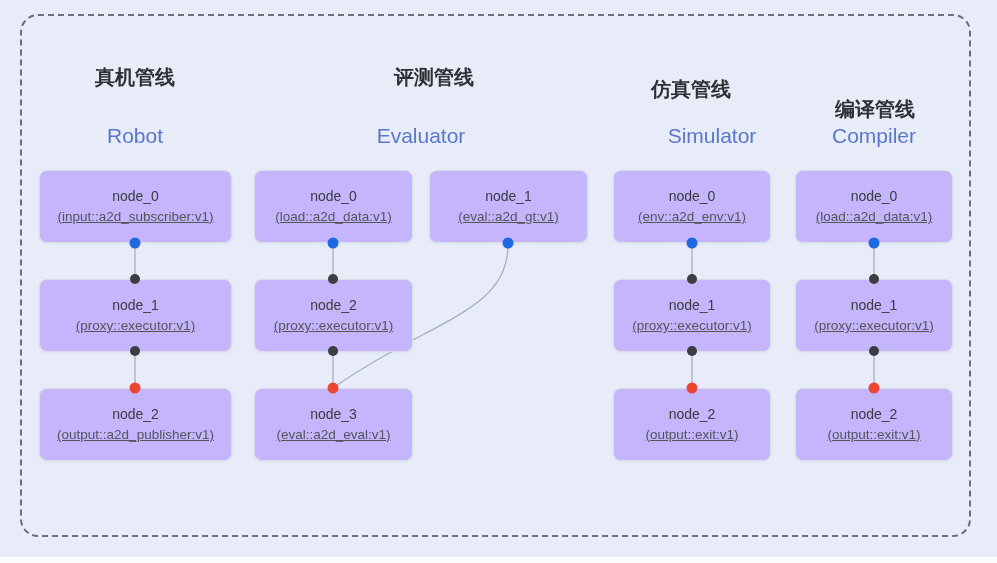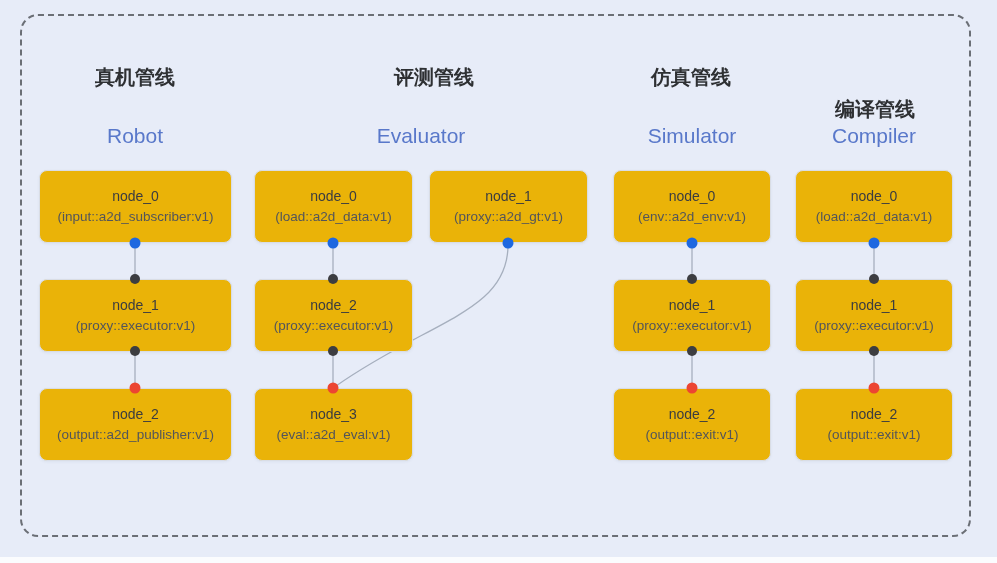--- a/index.html
+++ b/index.html
@@ -44,38 +44,39 @@
     position:absolute;left:0;top:0;z-index:1;
   }
   .edges path, .edges line{
     stroke:var(--edge,#a6afbe);
     stroke-width:1.3;
     fill:none;
   }
   .node{
     position:absolute;
     height:73px;
-    background:#eab308;
+    background:#c4b5fd;
     border:1px solid var(--box-border,#d9dde5);
     border-radius:8px;
     box-shadow:0 1px 3px rgba(40,60,110,0.06);
     display:flex;flex-direction:column;
     align-items:center;justify-content:center;
     gap:3px;
     z-index:2;
     box-sizing:border-box;
   }
   .node-title{
     font-size:14px;color:var(--node-title,#3b3c40);
     line-height:17px;
   }
   .node-sub{
     font-size:13.5px;color:var(--node-sub,#53555a);
     line-height:17px;
     white-space:nowrap;
+    text-decoration:underline;
   }
   .dot{
     position:absolute;
     width:10px;height:10px;border-radius:50%;
     transform:translate(-50%,-50%);
     z-index:3;
   }
   .dot.blue{background:var(--dot-blue,#1e68e0);width:11px;height:11px;}
   .dot.dark{background:var(--dot-dark,#3c3d41);}
   .dot.red{background:var(--dot-red,#ec4532);width:11px;height:11px;}
@@ -90,26 +91,26 @@
 </style>
 </head>
 <body>
 
 <div class="canvas">
 
   <div class="board"></div>
 
   <div class="cn-title" style="left:135px;font-family:Liberation Serif, serif;">真机管线</div>
   <div class="cn-title" style="left:434px;">评测管线</div>
-  <div class="cn-title" style="left:691px;">仿真管线</div>
+  <div class="cn-title" style="left:691px;margin-top:12px;">仿真管线</div>
   <div class="cn-title" style="left:875px;margin-top:32px;">编译管线</div>
 
   <div class="en-title" style="left:135px;">Robot</div>
   <div class="en-title" style="left:421px;">Evaluator</div>
-  <div class="en-title" style="left:692px;">Simulator</div>
+  <div class="en-title" style="left:712px;">Simulator</div>
   <div class="en-title" style="left:874px;">Compiler</div>
 
   <svg class="edges" width="997" height="563">
 
     <line x1="135" y1="243" x2="135" y2="280"></line>
     <line x1="135" y1="351" x2="135" y2="389"></line>
 
     <line x1="333" y1="243" x2="333" y2="280"></line>
     <line x1="333" y1="351" x2="333" y2="389"></line>
 
@@ -143,21 +144,21 @@
     <div class="node-title">node_2</div>
     <div class="node-sub">(proxy::executor:v1)</div>
   </div>
   <div class="node e0x row2">
     <div class="node-title">node_3</div>
     <div class="node-sub">(eval::a2d_eval:v1)</div>
   </div>
 
   <div class="node e1x row0">
     <div class="node-title">node_1</div>
-    <div class="node-sub">(proxy::a2d_gt:v1)</div>
+    <div class="node-sub">(eval::a2d_gt:v1)</div>
   </div>
 
   <div class="node s0x row0">
     <div class="node-title">node_0</div>
     <div class="node-sub">(env::a2d_env:v1)</div>
   </div>
   <div class="node s0x row1">
     <div class="node-title">node_1</div>
     <div class="node-sub">(proxy::executor:v1)</div>
   </div>

